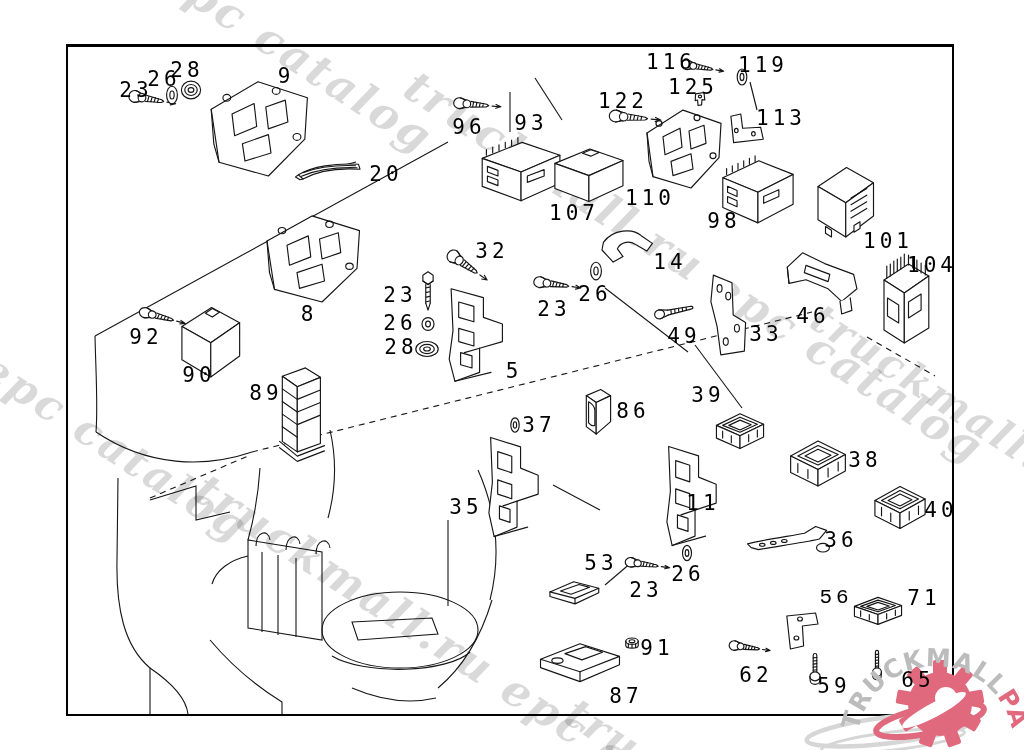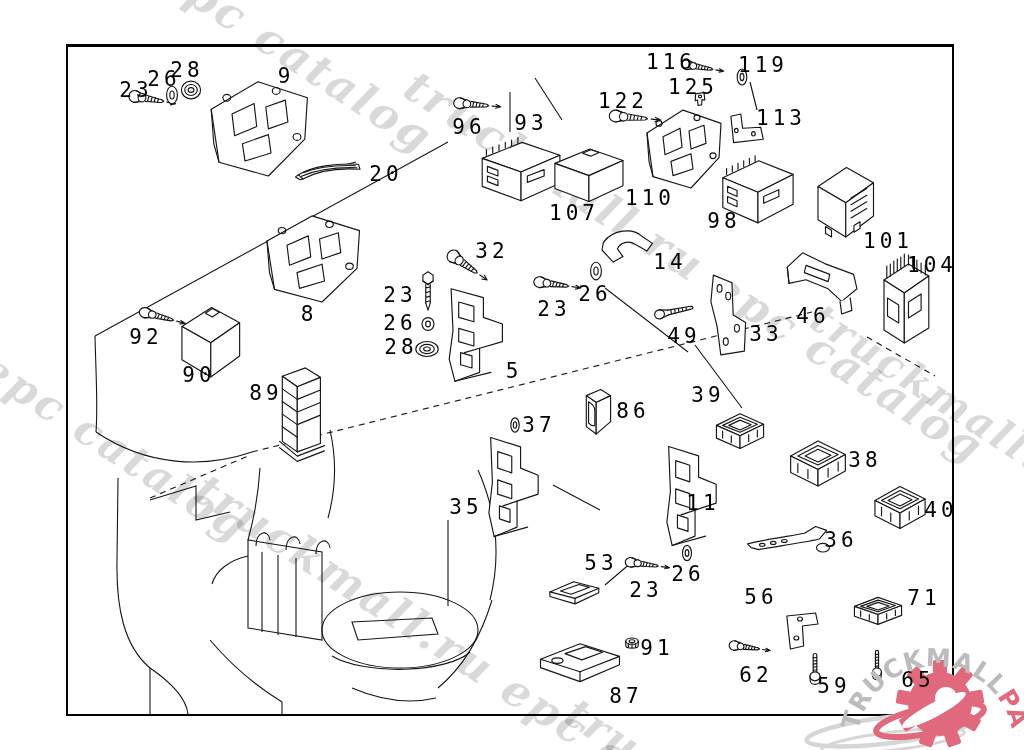--- a/index.html
+++ b/index.html
@@ -346,19 +346,19 @@
       <div class="part-label" style="left: 941px; top: 510px;">40</div>
       <div class="part-label" style="left: 703px; top: 503px;">11</div>
       <div class="part-label" style="left: 841px; top: 540px;">36</div>
       <div class="part-label" style="left: 466px; top: 507px;">35</div>
       <div class="part-label" style="left: 533px; top: 425px; padding-left: 12px;">37</div>
       <div class="part-label" style="left: 601px; top: 563px;">53</div>
       <div class="part-label" style="left: 646px; top: 590px;">23</div>
       <div class="part-label" style="left: 688px; top: 574px;">26</div>
       <div class="part-label" style="left: 657px; top: 648px;">91</div>
       <div class="part-label" style="left: 626px; top: 696px;">87</div>
-      <div class="part-label" style="left: 761px; top: 597px;">56</div>
+      <div class="part-label" style="left: 836px; top: 597px; font-family: Liberation Mono, monospace;">56</div>
       <div class="part-label" style="left: 756px; top: 675px;">62</div>
       <div class="part-label" style="left: 834px; top: 686px;">59</div>
       <div class="part-label" style="left: 924px; top: 598px;">71</div>
       <div class="part-label" style="left: 900px; top: 680px; padding-left: 36px;">65</div>
     </div>
 </div>
 
 </body></html>

